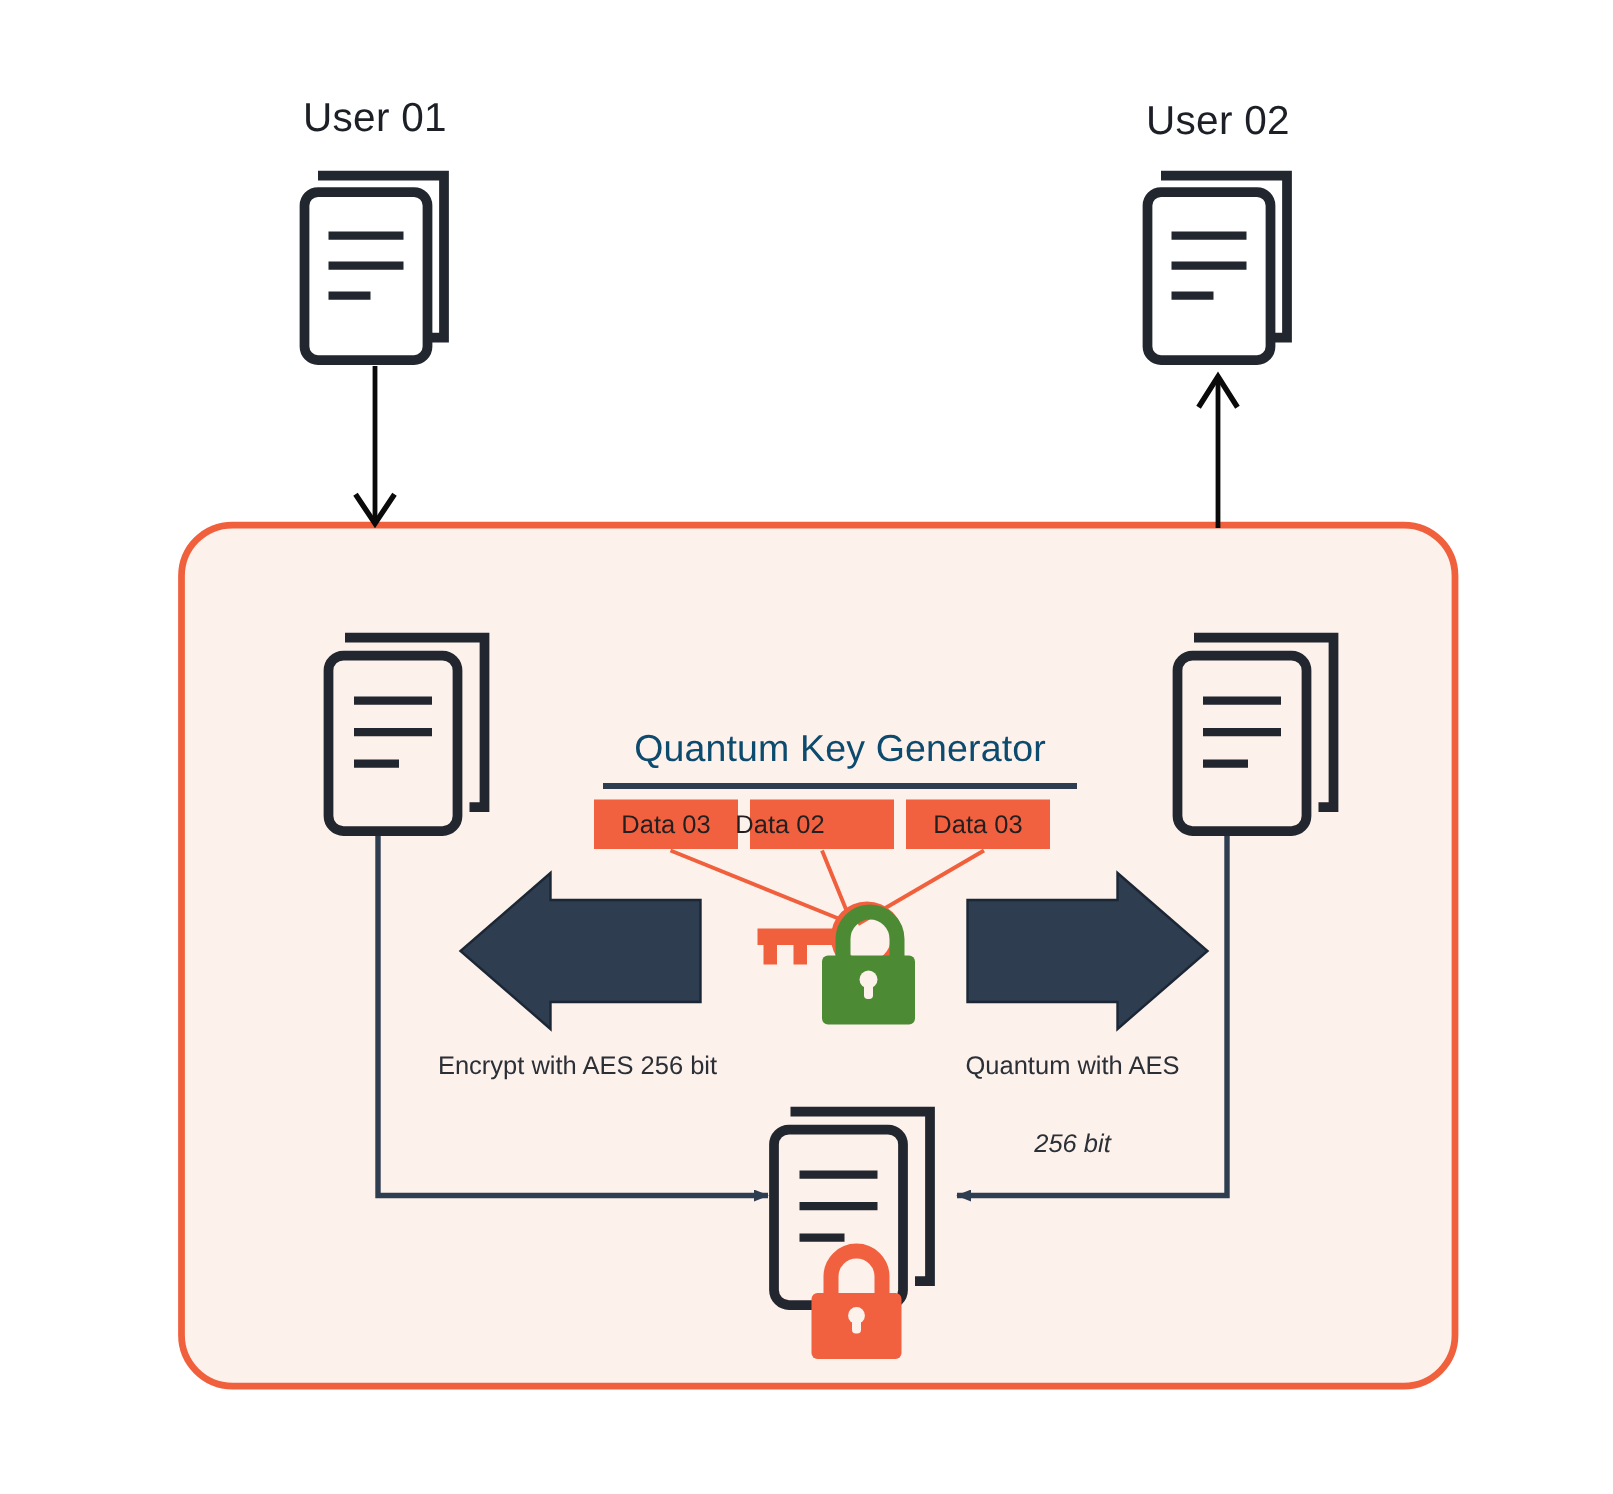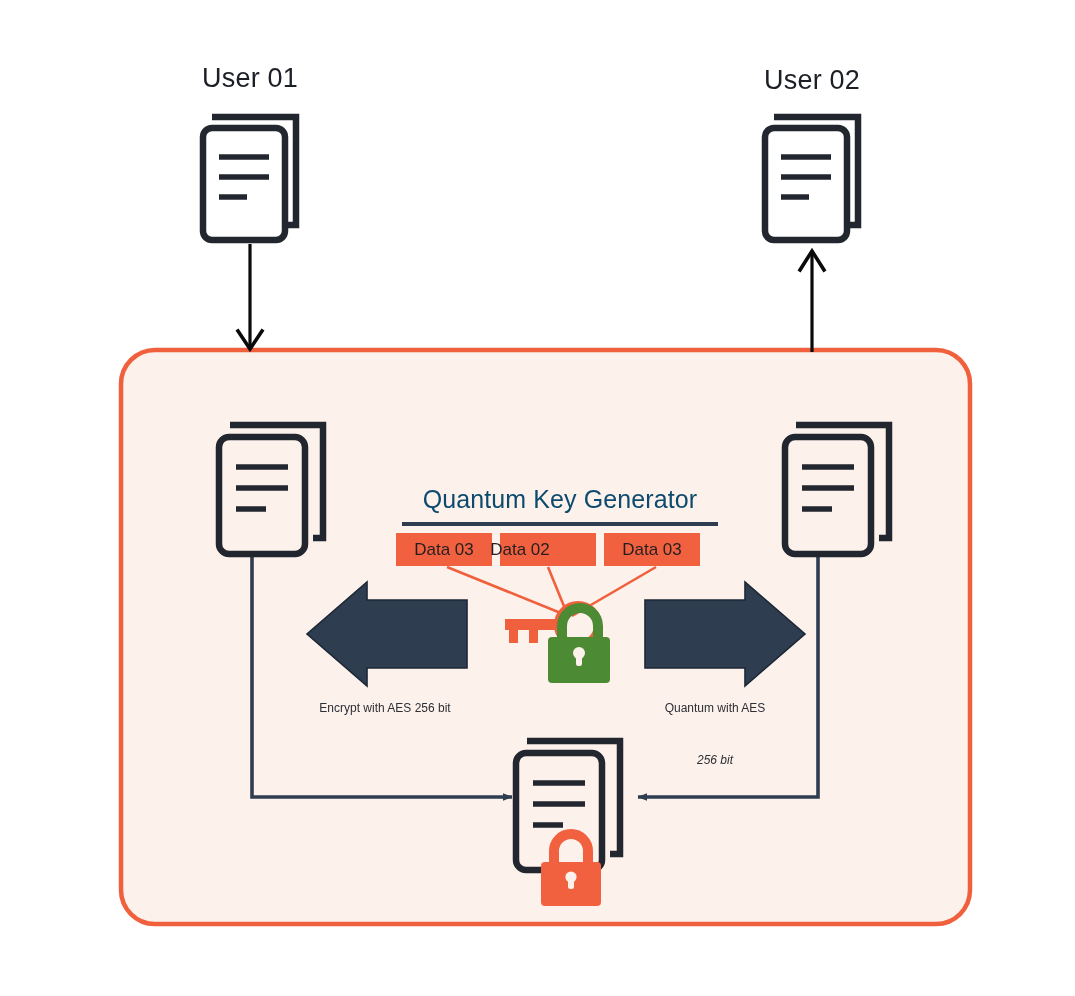--- a/index.html
+++ b/index.html
@@ -39,21 +39,21 @@
   .qkg-title {
     font-size: 25px;
     color: #0c4a6e;
     letter-spacing: 0.1px;
   }
   .data-label {
     font-size: 17px;
     color: #231f20;
   }
   .aes-label {
-    font-size: 12px;
+    font-size: 17px;
     color: #2b2f36;
     line-height: 1.35;
   }
 </style>
 </head>
 <body>
 
 <div id="stage">
 
   <svg class="svg-layer" viewBox="0 0 1075 996">

